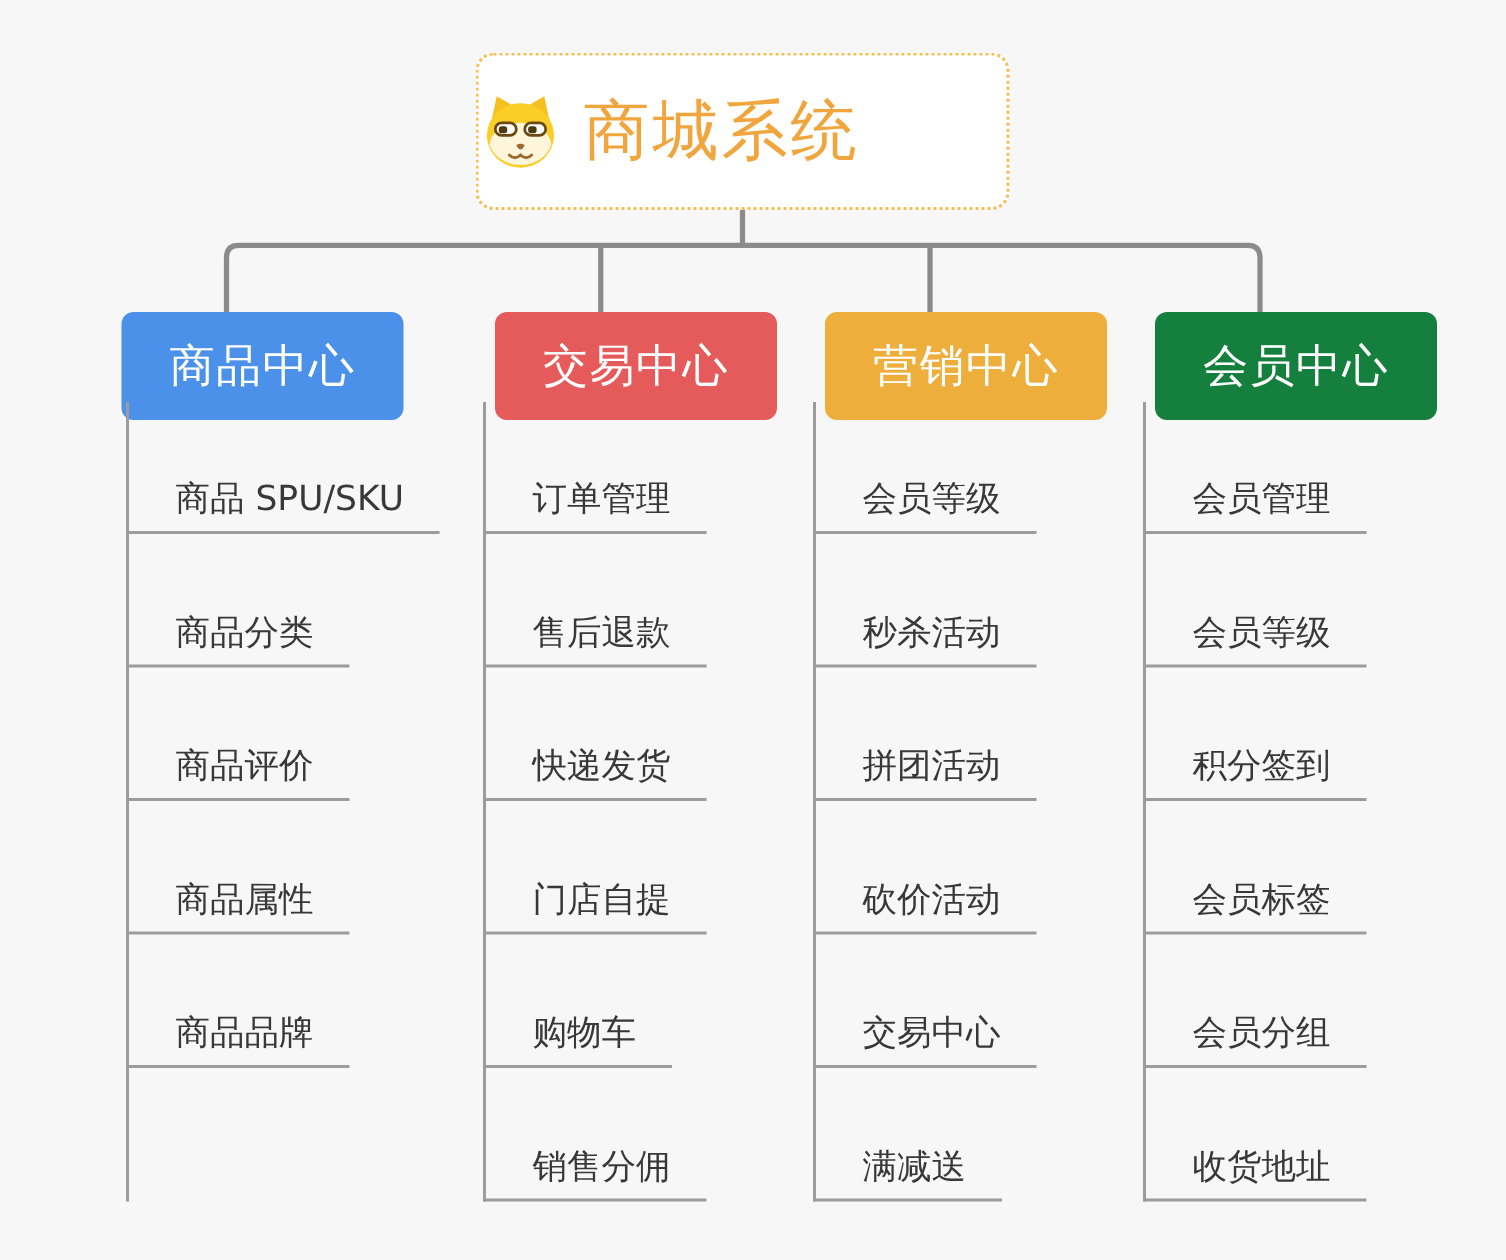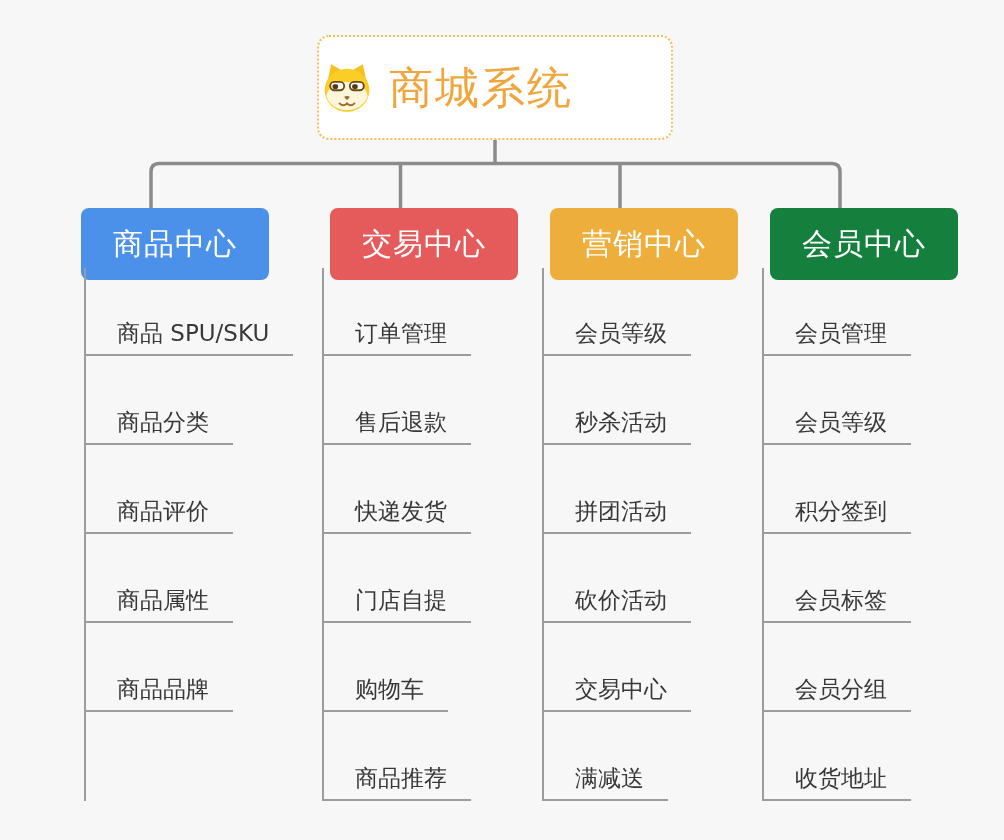--- a/index.html
+++ b/index.html
@@ -114,21 +114,21 @@
     <div class="leaf">商品属性</div>
     <div class="leaf">商品品牌</div>
   </div>
 
   <div class="branch-col c1">
     <div class="leaf">订单管理</div>
     <div class="leaf">售后退款</div>
     <div class="leaf">快递发货</div>
     <div class="leaf">门店自提</div>
     <div class="leaf">购物车</div>
-    <div class="leaf">商品推荐</div>
+    <div class="leaf">销售分佣</div>
   </div>
 
   <div class="branch-col c2">
     <div class="leaf">会员等级</div>
     <div class="leaf">秒杀活动</div>
     <div class="leaf">拼团活动</div>
     <div class="leaf">砍价活动</div>
     <div class="leaf">交易中心</div>
     <div class="leaf">满减送</div>
   </div>

